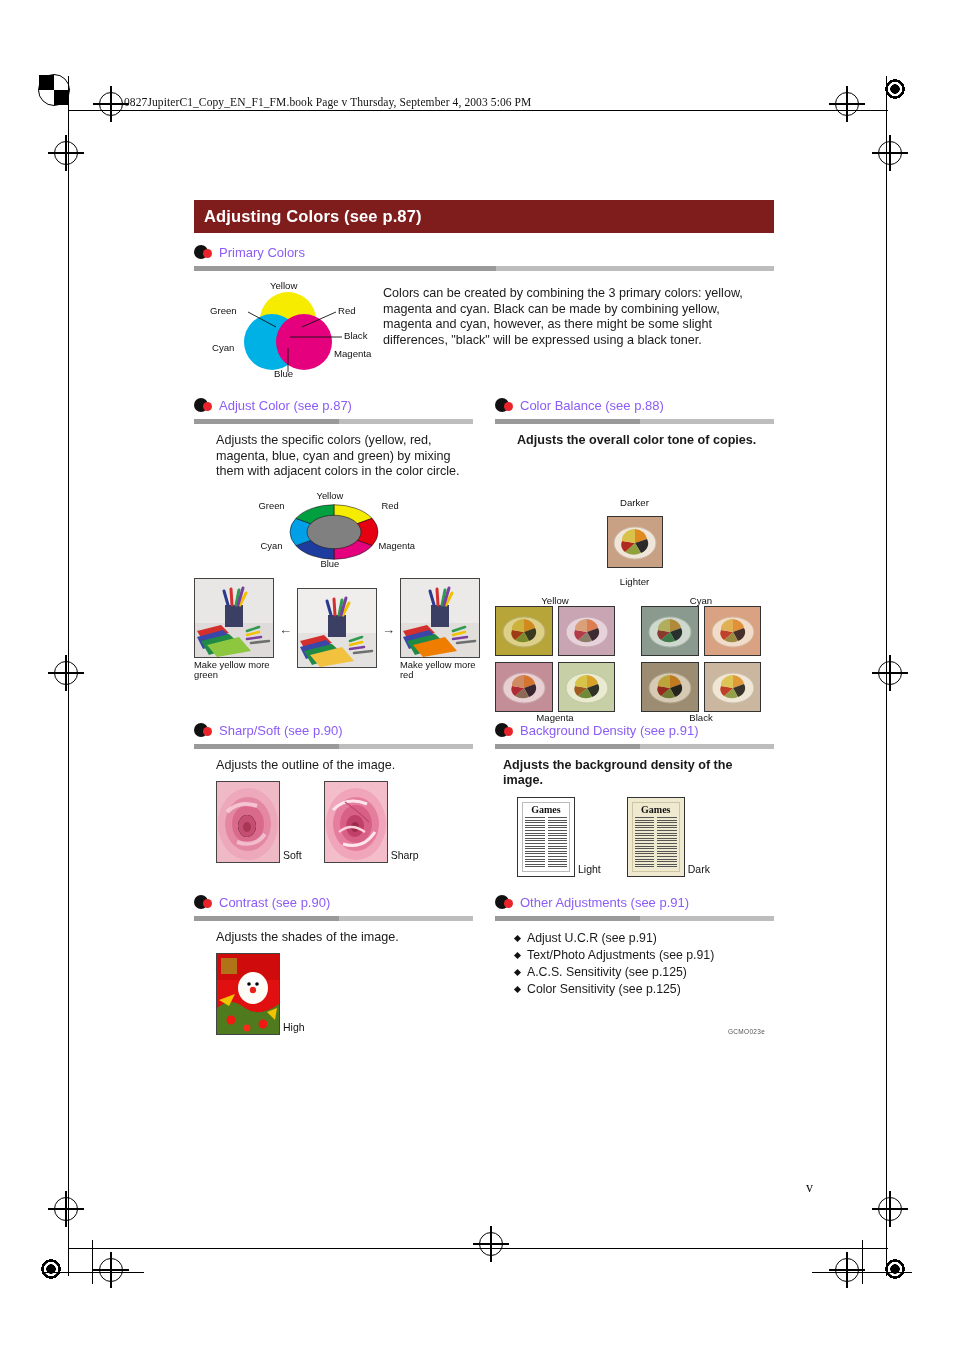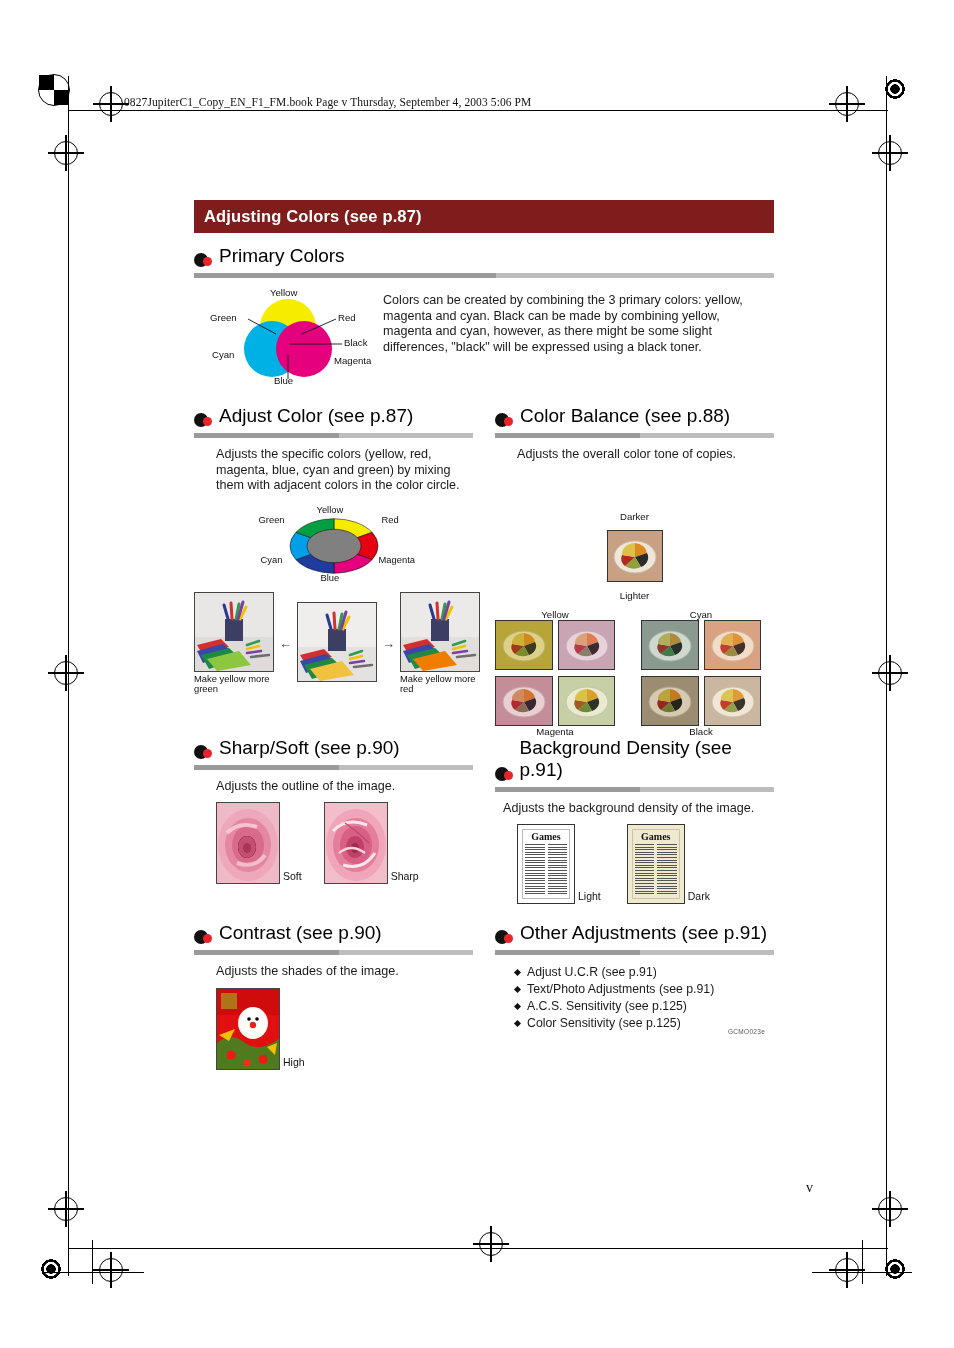--- a/index.html
+++ b/index.html
@@ -27,21 +27,21 @@
 
   .banner{background:#7f1d1d;color:#fff;font-size:16.5px;font-weight:bold;
           padding:7px 0 7px 10px;letter-spacing:0.15px;margin-bottom:12px;}
   .banner.second{margin-top:10px;}
 
   .bullet-icon{display:inline-block;position:relative;width:20px;height:14px;
                vertical-align:-2px;margin-right:5px;}
   .bullet-icon .b1{position:absolute;left:0;top:0;width:14px;height:14px;border-radius:50%;background:#111;}
   .bullet-icon .b2{position:absolute;left:9px;top:4px;width:9px;height:9px;border-radius:50%;background:#e8232a;}
 
-  .sec-title{font-size:19px;color:#000000;display:flex;align-items:flex-end;}
+  .sec-title{font-size:13px;color:#8b5cf6;display:flex;align-items:flex-start;}
   .sec-rule{height:5px;background:linear-gradient(to right,#9a9a9a 0,#9a9a9a 52%,#bdbdbd 52%,#bdbdbd 100%);
             margin:6px 0 9px 0;}
 
   .body-text{font-size:12.6px;line-height:15.6px;color:#1a1a1a;}
 
   .two-col{display:flex;gap:22px;}
   .col{width:279px;}
 
   
   .pc-row{display:flex;gap:4px;align-items:flex-start;}
@@ -289,21 +289,21 @@
 
       <div class="col">
         <div class="sec-title">
           <span class="bullet-icon">
               <span class="b1"></span>
               <span class="b2"></span>
             </span>
           <span>Color Balance (see p.88)</span>
         </div>
         <div class="sec-rule"></div>
-        <div class="body-text" style="padding-left:22px;">Adjusts the overall color tone of copies.</div>
+        <div class="body-text" style="padding-left:22px;font-weight:bold;">Adjusts the overall color tone of copies.</div>
 
         <div class="cb-center" style="margin-top:48px;">
           <div class="cb-lbl">Darker</div>
           <div class="plate">
             <svg width="54" height="50">
                 <rect width="54" height="50" fill="#c8a184"></rect>
               <ellipse cx="27" cy="26" rx="21" ry="16" fill="#efe6d9" stroke="#cbb9a4"></ellipse>
               <g>
                   <path d="M27,26 L27,12 A14,11 0 0,1 39,22 Z" fill="#e08b22"></path>
                  <path d="M27,26 L39,22 A14,11 0 0,1 33,36 Z" fill="#2b2b2b"></path>
@@ -502,21 +502,21 @@
 
       <div class="col">
         <div class="sec-title">
           <span class="bullet-icon">
               <span class="b1"></span>
               <span class="b2"></span>
             </span>
           <span>Background Density (see p.91)</span>
         </div>
         <div class="sec-rule"></div>
-        <div class="body-text" style="padding-left:8px;">Adjusts the background density of the image.</div>
+        <div class="body-text" style="padding-left:8px;font-weight:bold;">Adjusts the background density of the image.</div>
 
         <div class="img-pair" style="padding-left:22px;gap:26px;">
           <div class="img-unit">
             <div class="doc" style="background:#ffffff;">
               <div class="inner"></div>
               <div class="ttl">Games</div>
               <div class="cols">
                   <div class="c"></div>
                   <div class="c"></div>
                 </div>

